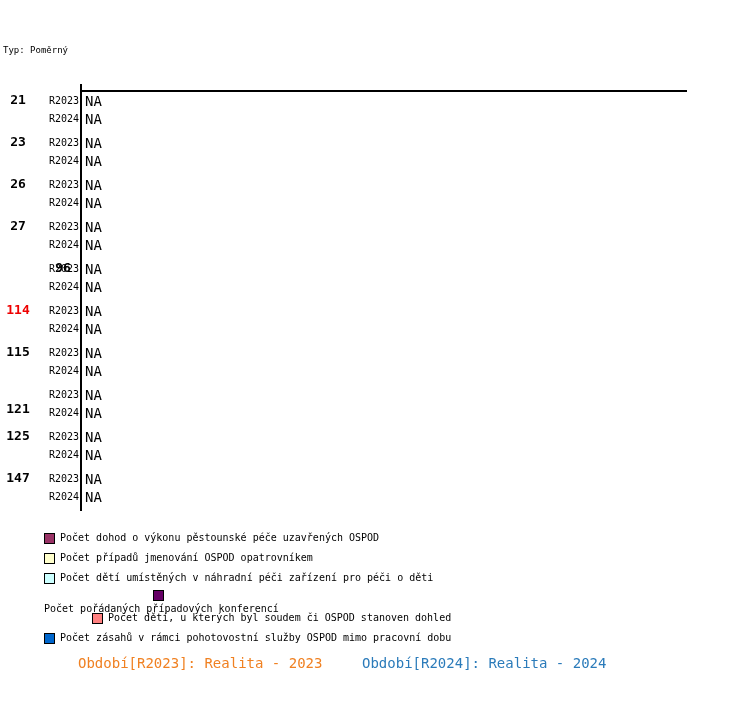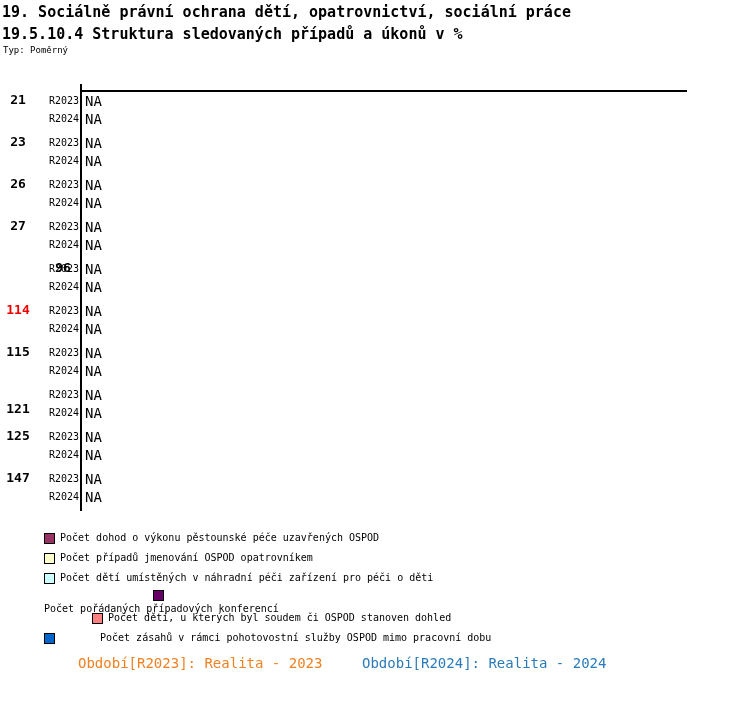--- a/index.html
+++ b/index.html
@@ -24,22 +24,20 @@
   .legend-label{font-size:10px;line-height:16px;white-space:nowrap;}
 
   .caption{position:absolute;top:657px;font-size:14px;line-height:12px;white-space:nowrap;}
   .caption-2023{left:78px;}
   .caption-2024{left:362px;}
 </style>
 </head>
 <body>
 
 <div id="page">
-  <div class="title-line1">19. Sociálně právní ochrana dětí, opatrovnictví, sociální práce</div>
-  <div class="title-line2">19.5.10.4 Struktura sledovaných případů a úkonů v %</div>
   <div class="type-label">Typ: Poměrný</div>
 
   <div class="axis-top"></div>
   <div class="y-axis"></div>
 
   <div id="rows-layer">
       <div class="group-label" style="top: 93px;">21</div>
       <div class="period-label" style="top: 95px;">R2023</div>
       <div class="value-label" style="top: 95px;">NA</div>
       <div class="period-label" style="top: 113px;">R2024</div>
@@ -105,21 +103,21 @@
         <span class="legend-label">Počet dětí umístěných v náhradní péči zařízení pro péči o děti</span>
       </div>
       <div class="legend-row" style="top: 590px; flex-direction: column;">
         <span class="swatch" style="background: rgb(102, 0, 102);"></span>
         <span class="legend-label">Počet pořádaných případových konferencí</span>
       </div>
       <div class="legend-row" style="top: 610px; margin-left: 48px;">
         <span class="swatch" style="background: rgb(255, 128, 128);"></span>
         <span class="legend-label">Počet dětí, u kterých byl soudem či OSPOD stanoven dohled</span>
       </div>
-      <div class="legend-row" style="top: 630px; gap: 40px;">
+      <div class="legend-row" style="top: 630px;">
         <span class="swatch" style="background: rgb(0, 102, 204);"></span>
         <span class="legend-label">Počet zásahů v rámci pohotovostní služby OSPOD mimo pracovní dobu</span>
       </div>
     </div>
 
   <div class="caption caption-2023" style="color: rgb(240, 129, 34);">Období[R2023]: Realita - 2023</div>
   <div class="caption caption-2024" style="color: rgb(43, 123, 186);">Období[R2024]: Realita - 2024</div>
 </div>
 
 </body></html>

